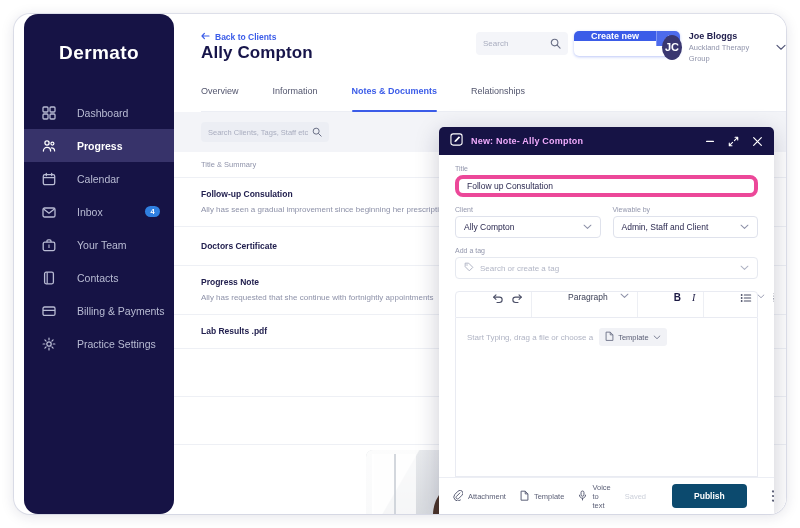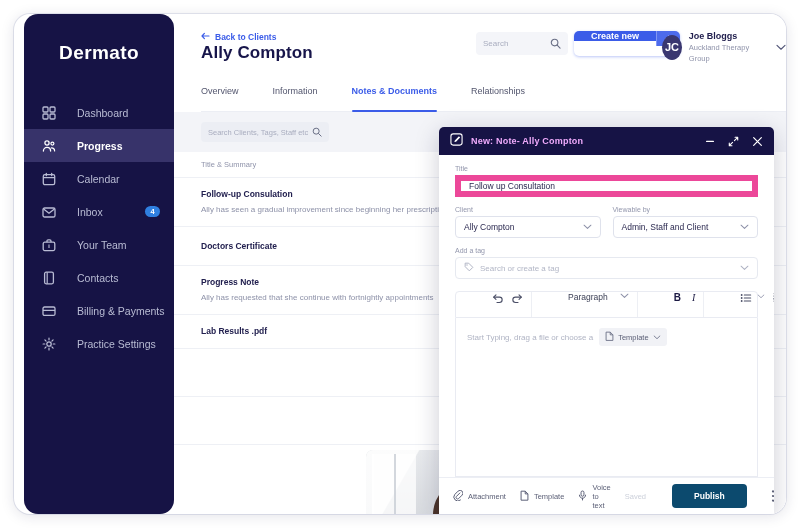--- a/index.html
+++ b/index.html
@@ -254,21 +254,21 @@
     display: flex; align-items: center;
     padding: 0 11px 0 11px; gap: 8px;
   }
   #modal-title { font-size: 9px; font-weight: bold; letter-spacing: .2px; }
   #modal-win-btns { margin-left: auto; display: flex; align-items: center; gap: 13px; }
   .win-btn { cursor: pointer; display: flex; align-items: center; }
 
   #modal-body { flex: 1; padding: 10px 16px 0 16px; display: flex; flex-direction: column; }
   .field-label { font-size: 7px; color: #9296ac; margin-bottom: 3px; }
   .text-input {
-    height: 22px; border: 6px solid #ec4899; border-radius: 0;
+    height: 22px; border: 4px solid #ec4899; border-radius: 8px;
     display: flex; align-items: center; padding: 0 8px;
     font-size: 8.5px; color: #2b2950; text-align: right;
   }
   .row2 { display: flex; gap: 12px; margin-top: 9px; }
   .row2 > div { flex: 1; }
   .select {
     height: 22px; border: 1px solid #dfe2ec; border-radius: 4px;
     display: flex; align-items: center; justify-content: space-between;
     padding: 0 8px; font-size: 8.5px; color: #2b2950;
   }

